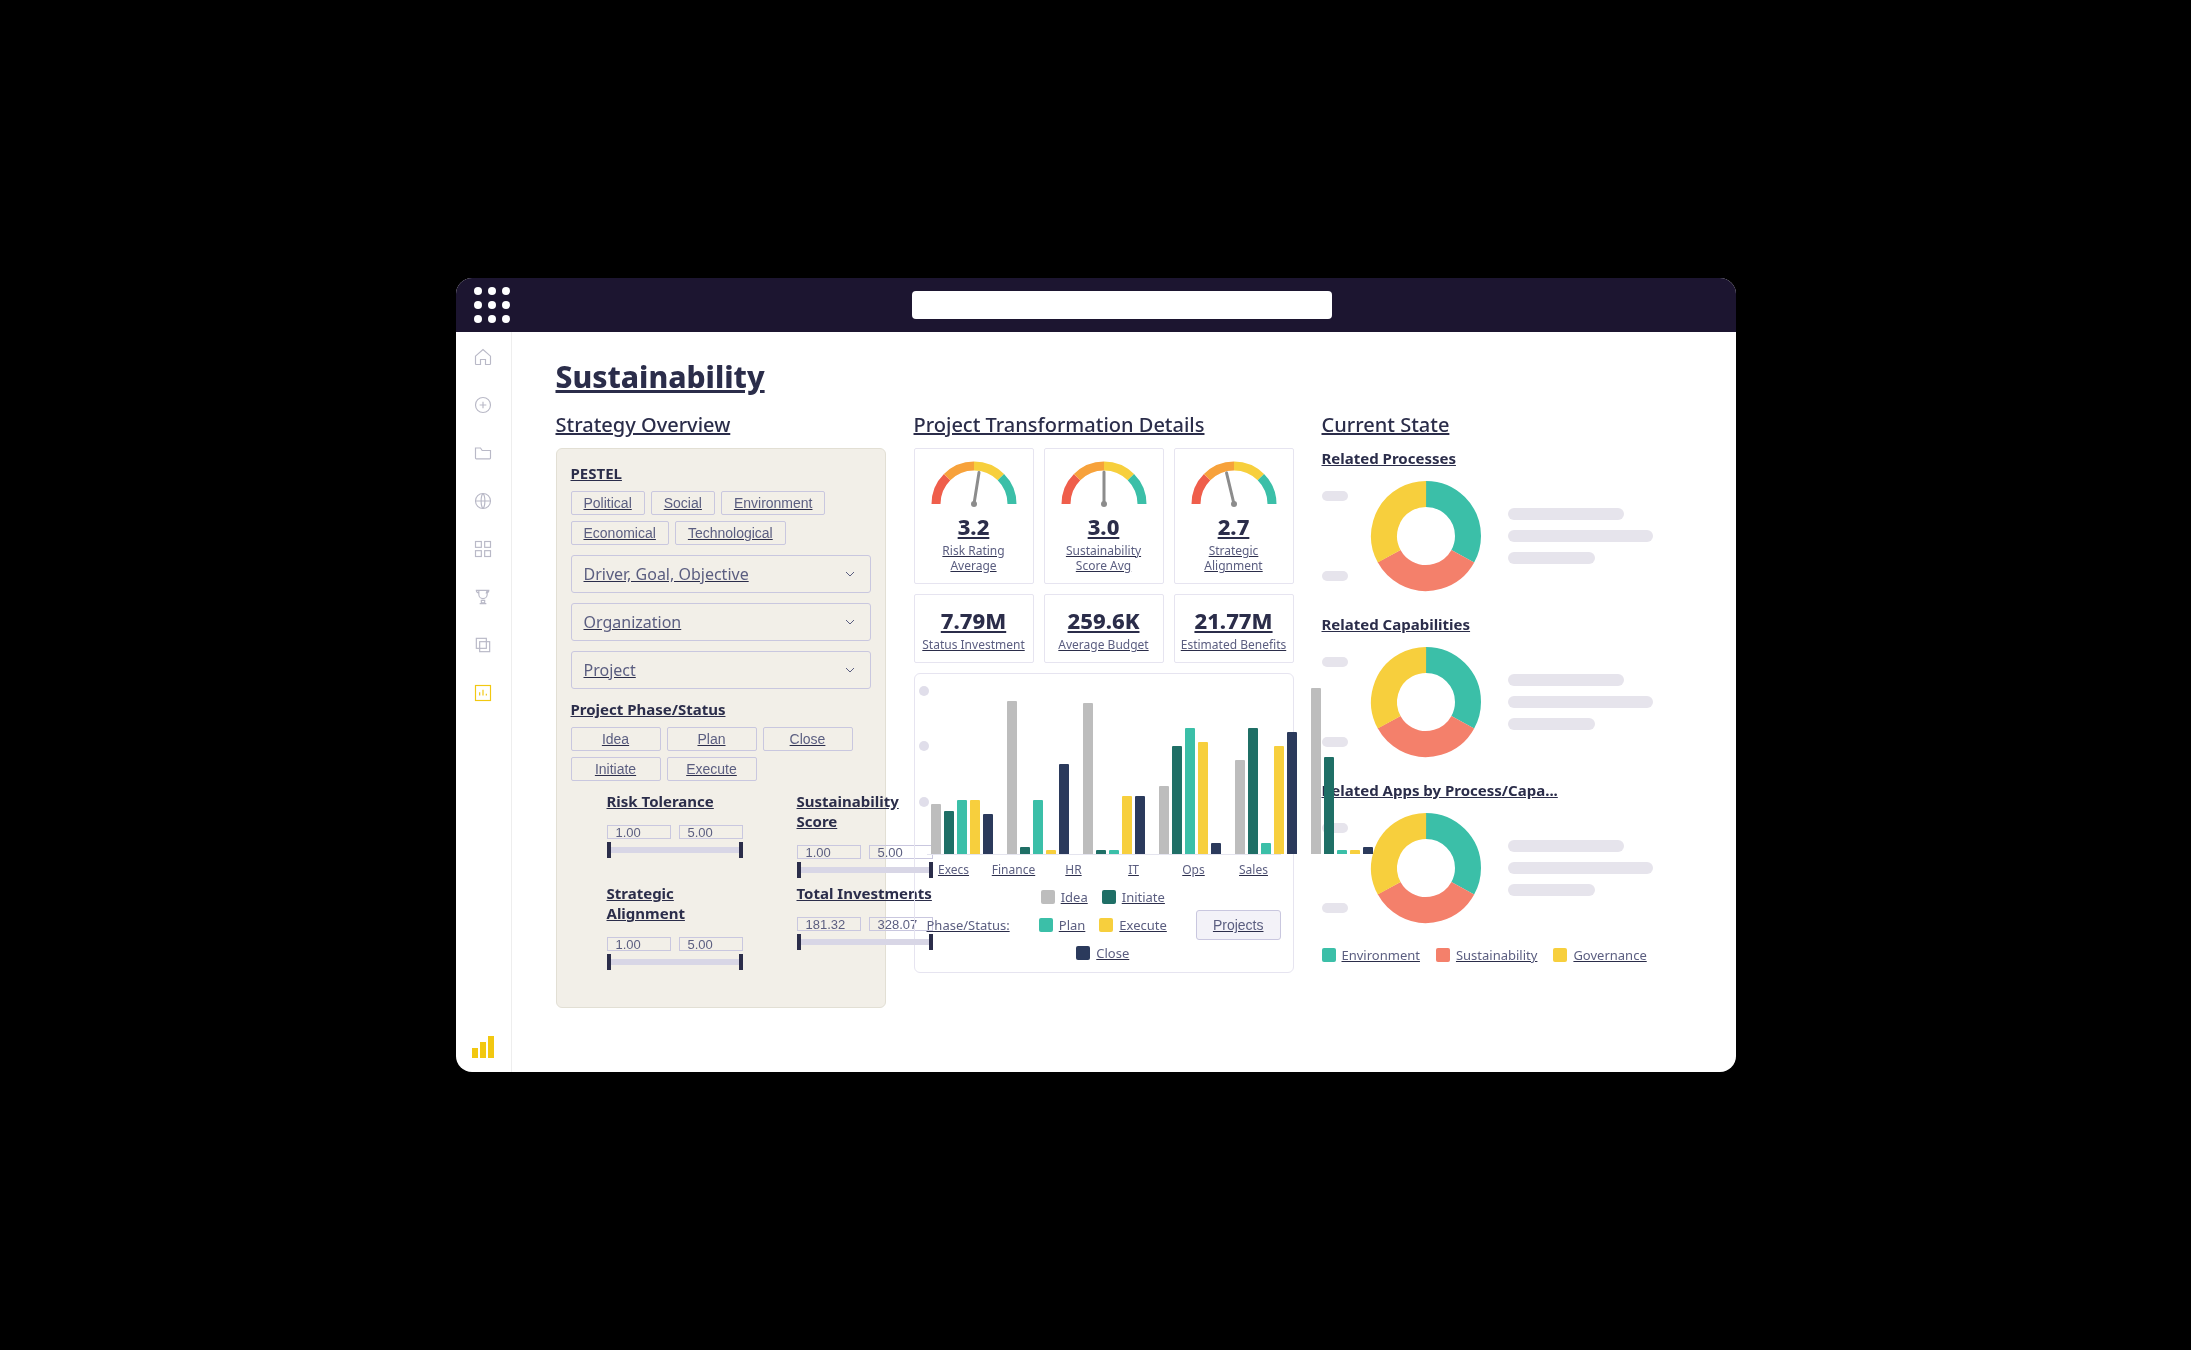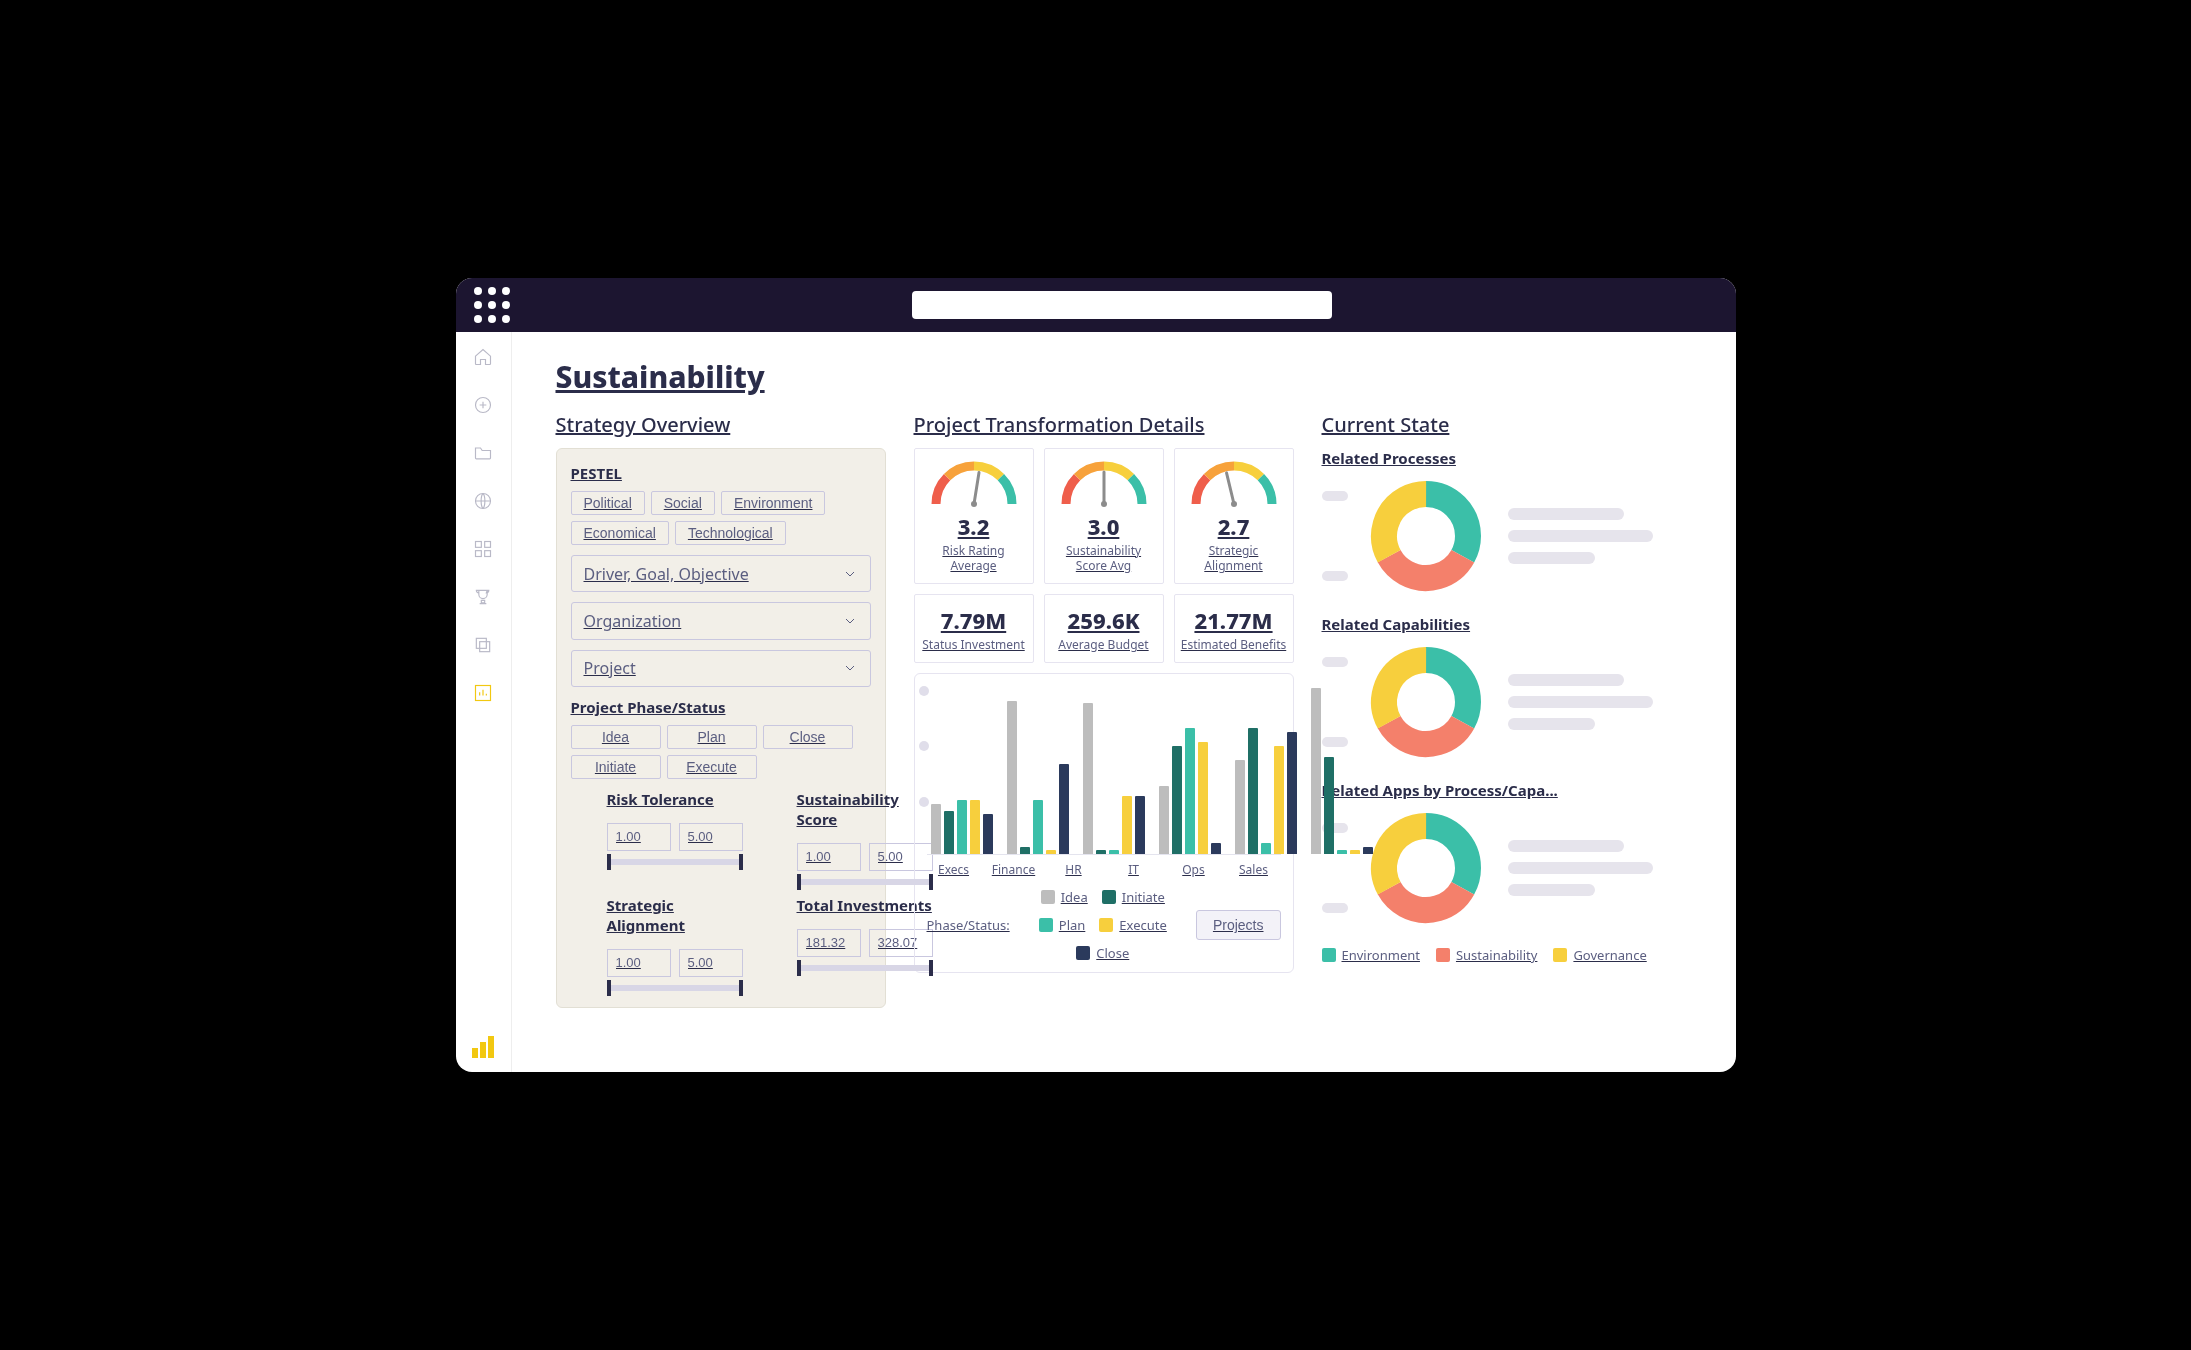--- a/index.html
+++ b/index.html
@@ -131,21 +131,21 @@
     padding:0 12px;
     color:var(--ink-light);
     font-size:16px;
     cursor:pointer;
   }
   .select svg{width:16px;height:16px;stroke:var(--ink-light);fill:none;stroke-width:1.5;}
   .range-pair{display:grid;grid-template-columns:1fr 1fr;gap:18px;}
   .range-block{display:flex;flex-direction:column;gap:6px;margin-left:36px;}
   .range-inputs{display:flex;gap:8px;}
   .range-inputs input{
-    width:64px;height:28px;
+    width:64px;height:14px;
     border:1px solid var(--line);
     background:transparent;
     color:var(--ink-light);
     font-size:13px;text-align:left;padding:0 8px;
   }
   .slider{
     height:6px;background:#d8d6e6;position:relative;border-radius:2px;margin-top:2px;
   }
   .slider::before,.slider::after{
     content:"";position:absolute;top:-5px;width:4px;height:16px;background:var(--ink);

